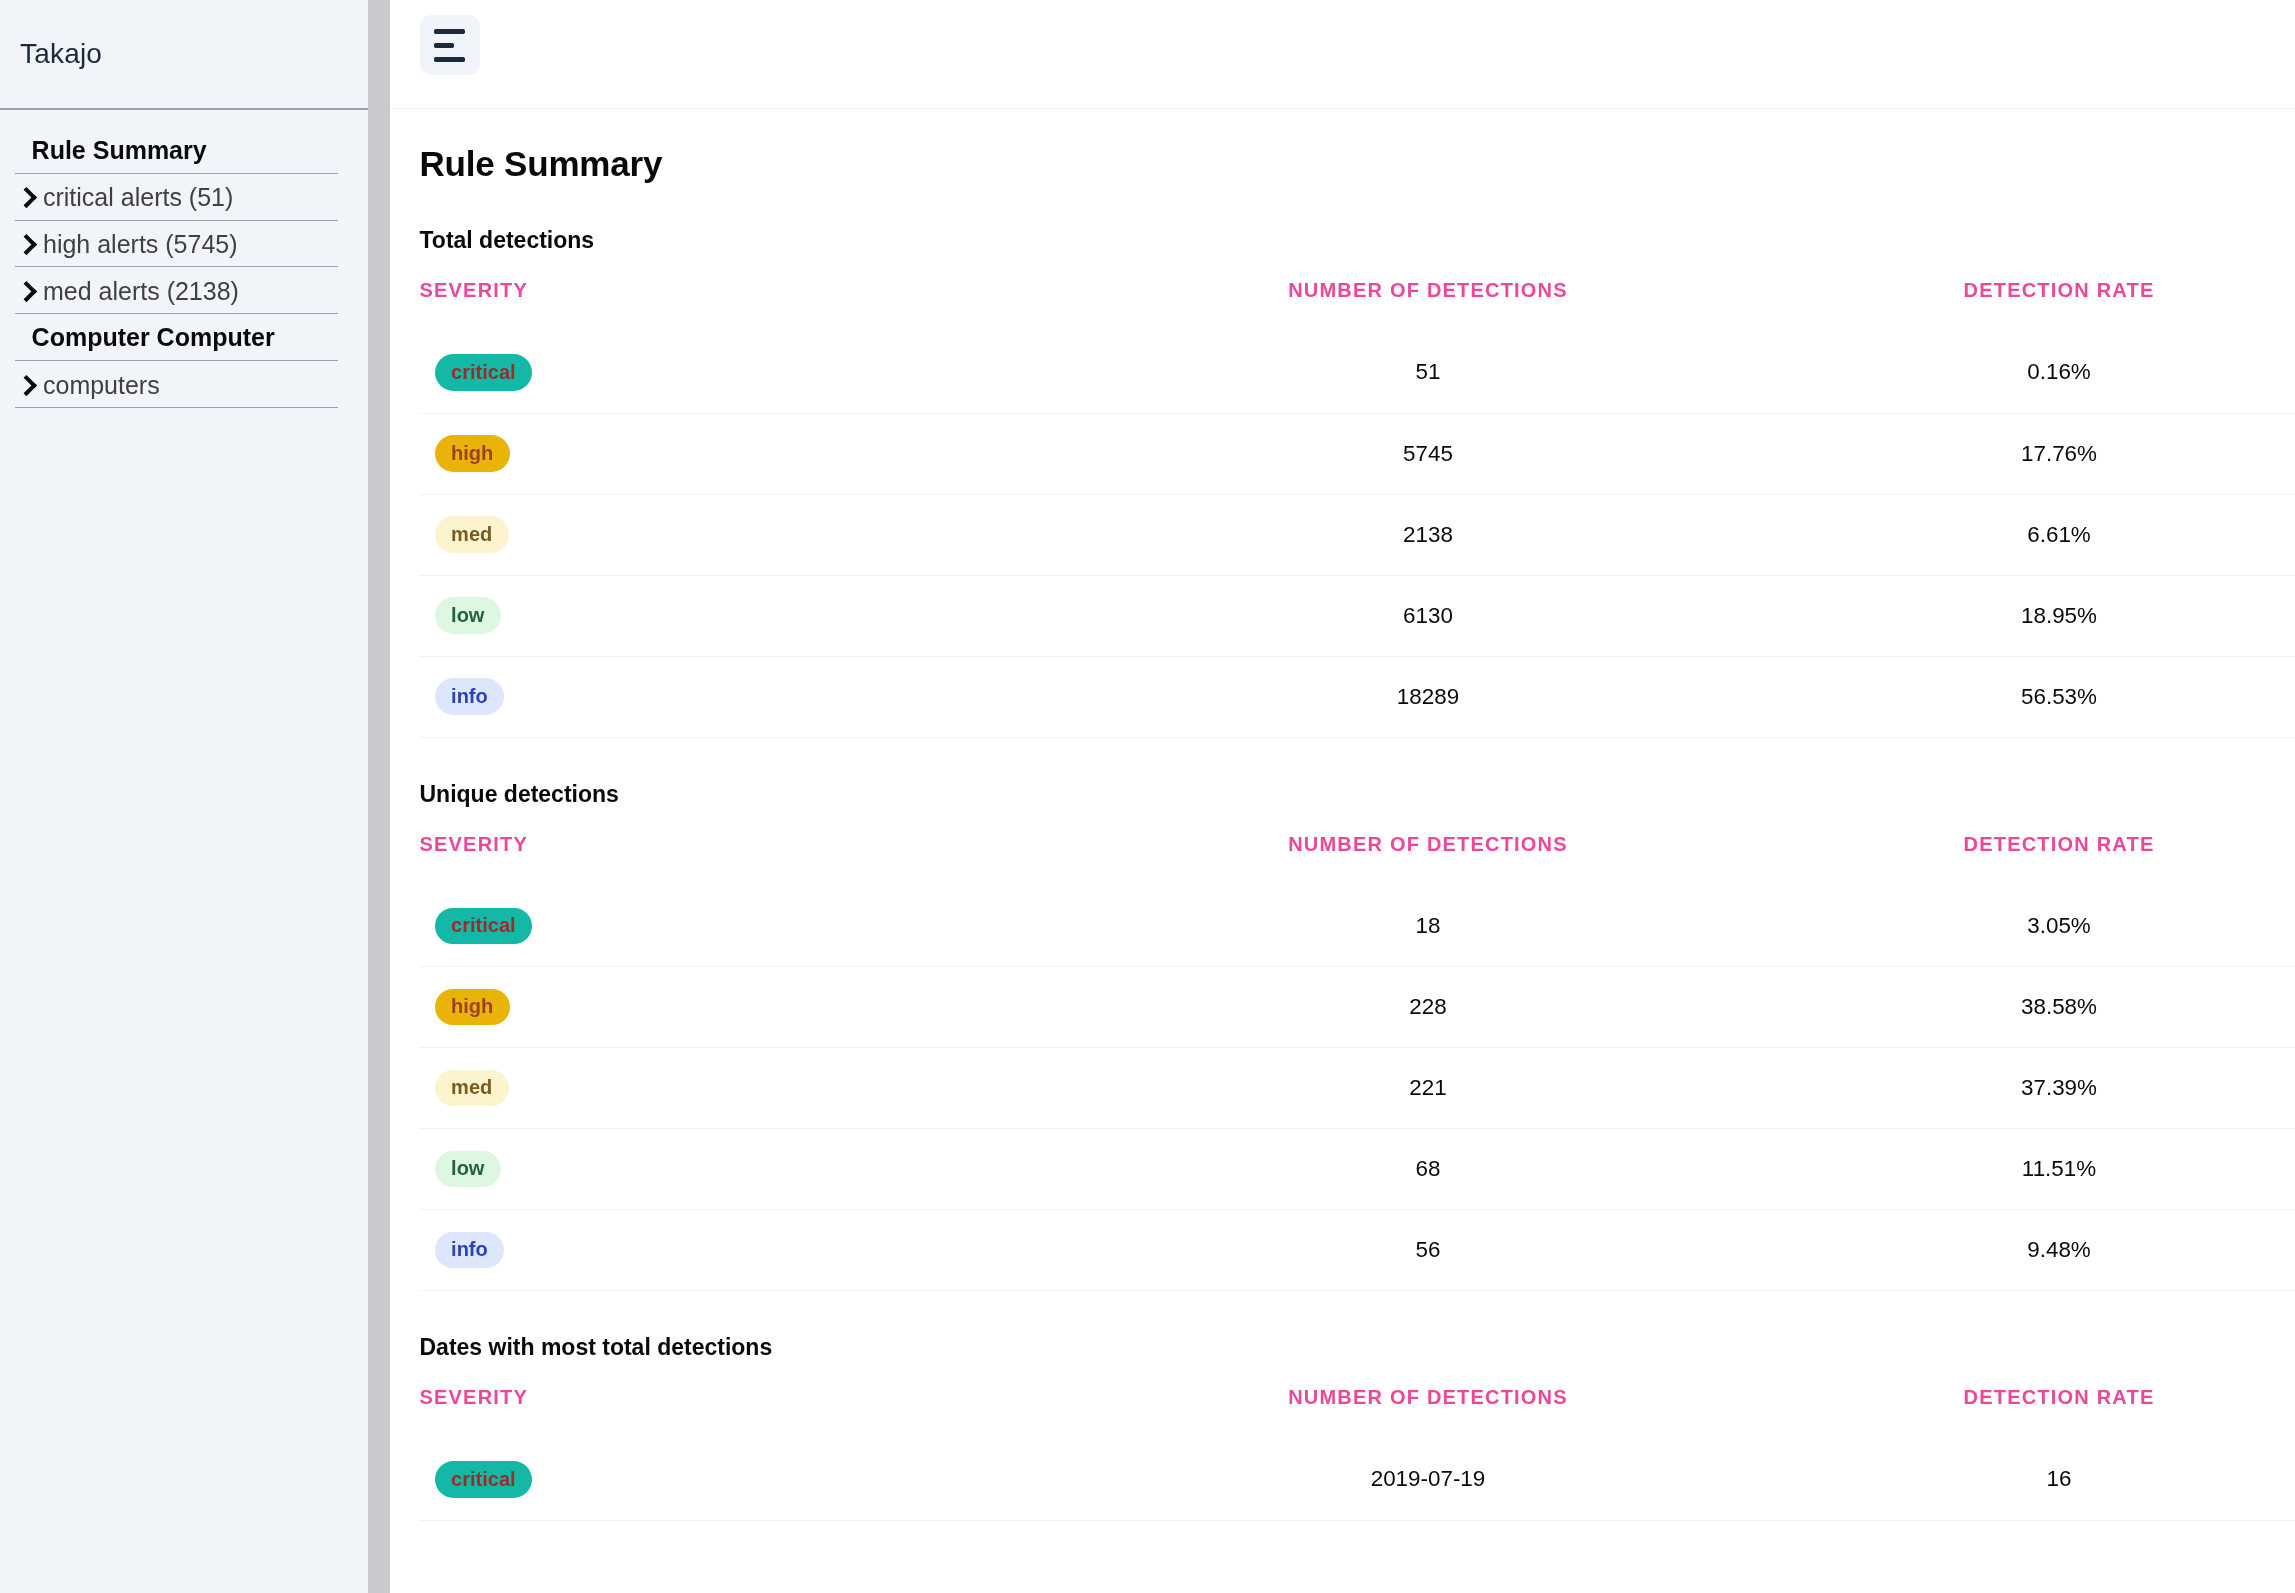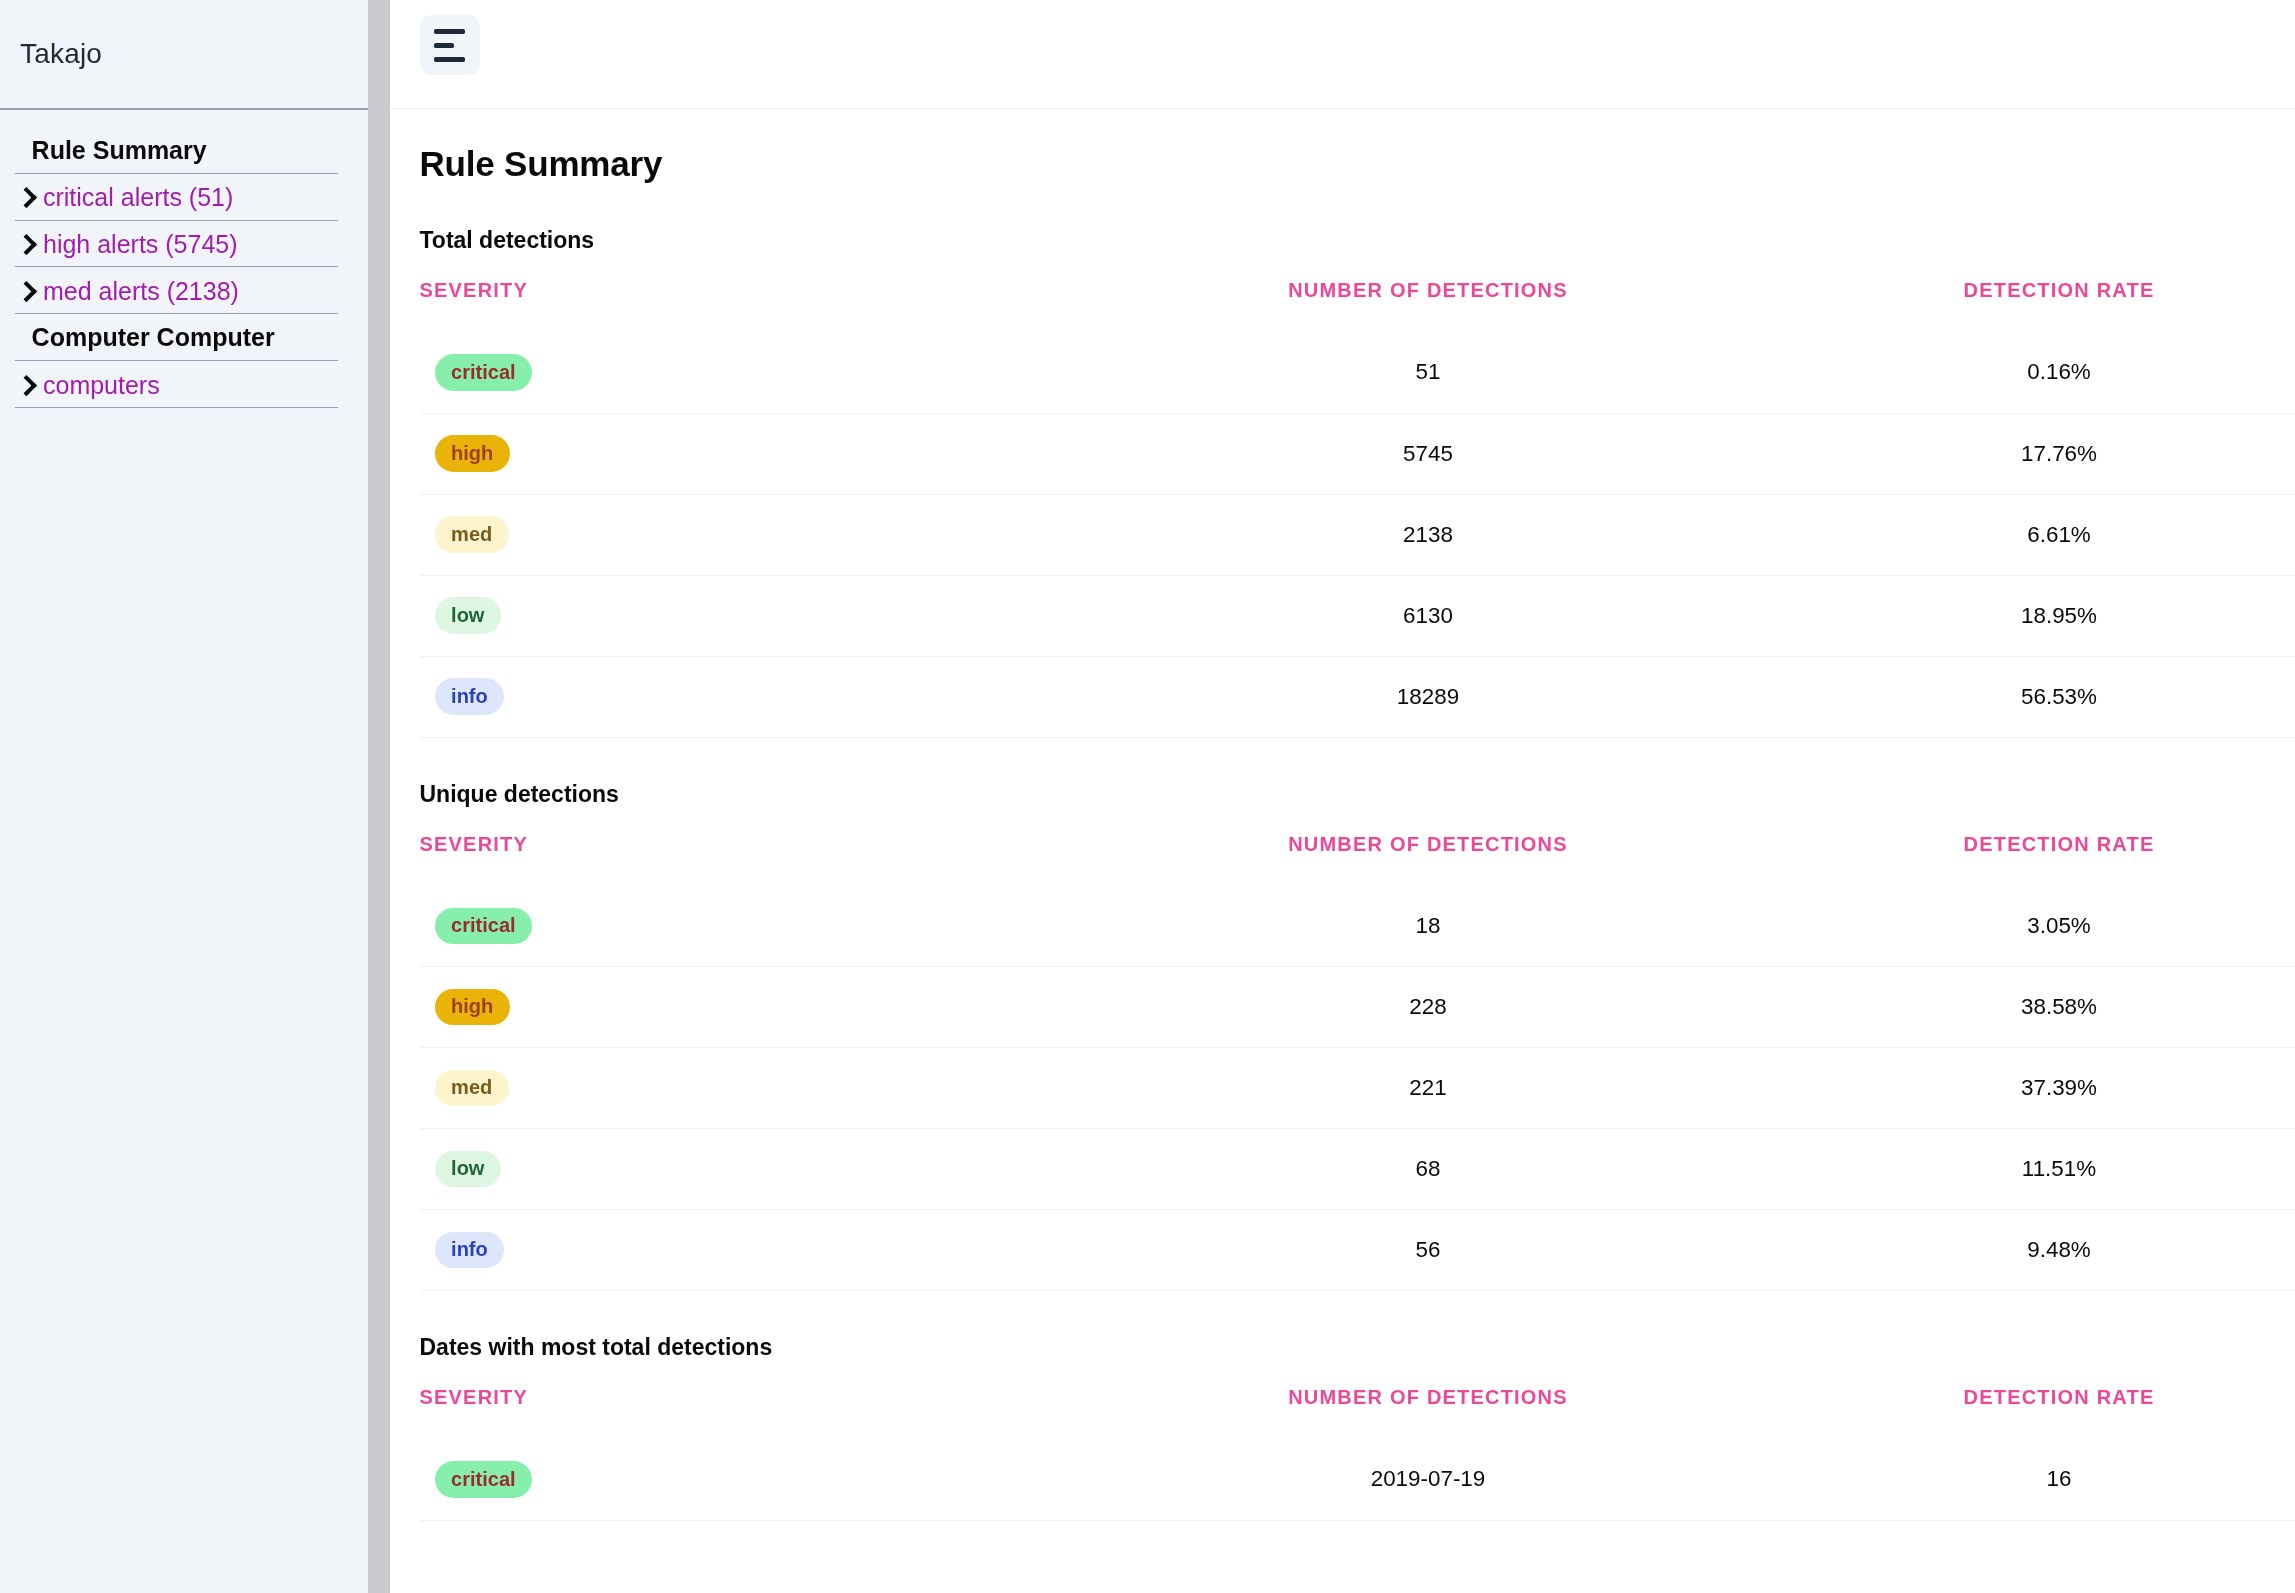--- a/index.html
+++ b/index.html
@@ -58,21 +58,21 @@
   .sidebar-item {
     display: flex;
     align-items: center;
     gap: 8.3px;
     padding: 8.3px 0 7.5px 1.7px;
     border-bottom: 1.7px solid #9aa3ad;
     cursor: pointer;
   }
   .sidebar-item-label {
     font-size: 25px;
-    color: #a21caf;
+    color: #404040;
     line-height: 1.2;
     white-space: nowrap;
   }
   .chev {
     width: 18px;
     height: 25px;
     flex: 0 0 18px;
     position: relative;
   }
   .chev::before {
@@ -194,21 +194,21 @@
   td.td-num, td.td-rate { text-align: center; }
 
   .badge {
     display: inline-block;
     padding: 7.5px 16.6px 9px 16.6px;
     border-radius: 827px;
     font-size: 20px;
     font-weight: bold;
     line-height: 1;
   }
-  .badge.critical { background: #86efac; color: #9b2c2c; }
+  .badge.critical { background: #14b8a6; color: #9b2c2c; }
   .badge.high     { background: #eab308; color: #9c4221; }
   .badge.med      { background: #fbf4cd; color: #7a5c1d; }
   .badge.low      { background: #ddf7e3; color: #22643a; }
   .badge.info     { background: #dde6fa; color: #2b42bb; }
 </style>
 </head>
 <body>
 
 <div class="app">
 

